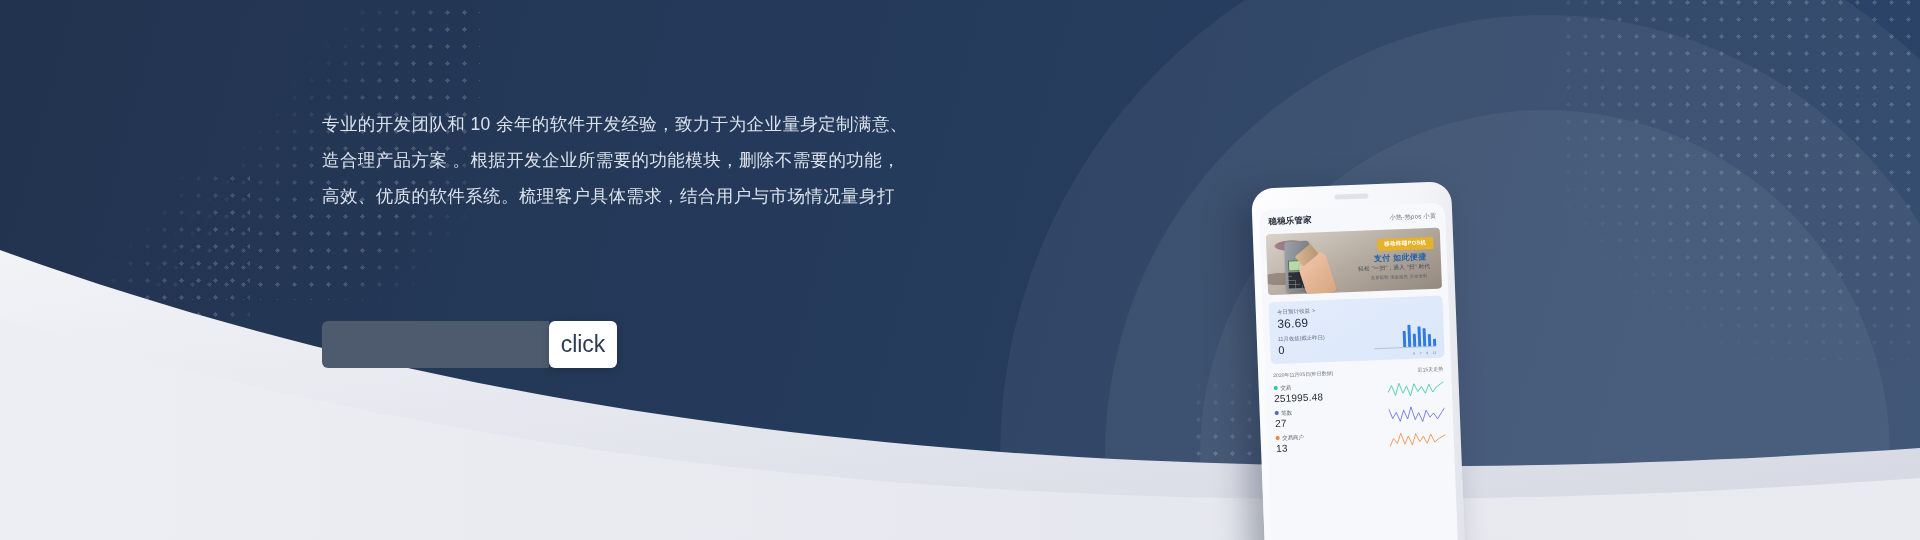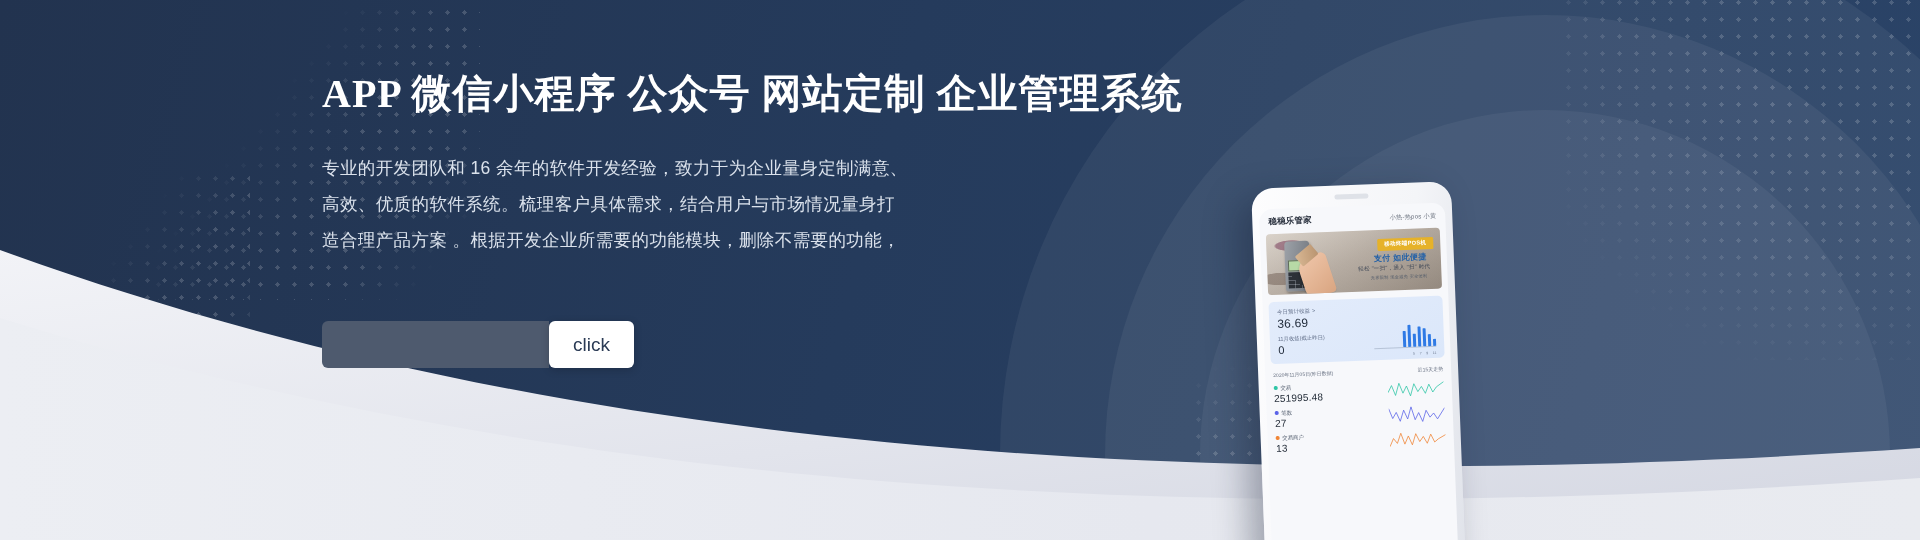--- a/index.html
+++ b/index.html
@@ -120,26 +120,26 @@
     background: #4e5a6e;
     border-radius: 6px 0 0 6px;
     padding: 0 14px;
     font-size: 15px;
     color: #e7ebf1;
     font-family: inherit;
   }
   .cta-input::placeholder { color: #96a0b1; }
   .cta-button {
     flex: 0 0 auto;
-    width: 85px;
+    width: 68px;
     border: 0;
     border-radius: 6px;
     background: #ffffff;
     color: #2b3b55;
-    font-size: 19px;
+    font-size: 23px;
     font-family: inherit;
     cursor: pointer;
     box-shadow: 0 2px 8px rgba(0,0,0,0.18);
   }
 
   
   .phone {
     position: absolute;
     left: 1251px; top: 185px;
     width: 200px; height: 400px;
@@ -323,25 +323,24 @@
         <stop offset="0%" stop-color="#eceef3"></stop>
         <stop offset="60%" stop-color="#e6e8ef"></stop>
         <stop offset="100%" stop-color="#e9ebf0"></stop>
       </linearGradient>
     </defs>
     <path d="M0,40 C430,196 1010,300 1920,238 L1920,330 L0,330 Z" fill="url(#wgA)"></path>
     <path d="M0,108 C460,250 1050,330 1920,268 L1920,330 L0,330 Z" fill="url(#wgB)"></path>
   </svg>
 
   <div class="copy">
-    <h1 class="headline">APP 微信小程序 公众号 网站定制 企业管理系统</h1>
     <p class="para">
-      <span class="line">专业的开发团队和 16 余年的软件开发经验，致力于为企业量身定制满意、</span>
+      <span class="line">专业的开发团队和 10 余年的软件开发经验，致力于为企业量身定制满意、</span>
+      <span class="line">造合理产品方案 。根据开发企业所需要的功能模块，删除不需要的功能，</span>
       <span class="line">高效、优质的软件系统。梳理客户具体需求，结合用户与市场情况量身打</span>
-      <span class="line">造合理产品方案 。根据开发企业所需要的功能模块，删除不需要的功能，</span>
     </p>
   </div>
 
   <div class="cta">
     <input class="cta-input" type="text" placeholder="" style="">
     <button class="cta-button">click</button>
   </div>
 
   <div class="phone">
     <div class="phone-body"></div>

